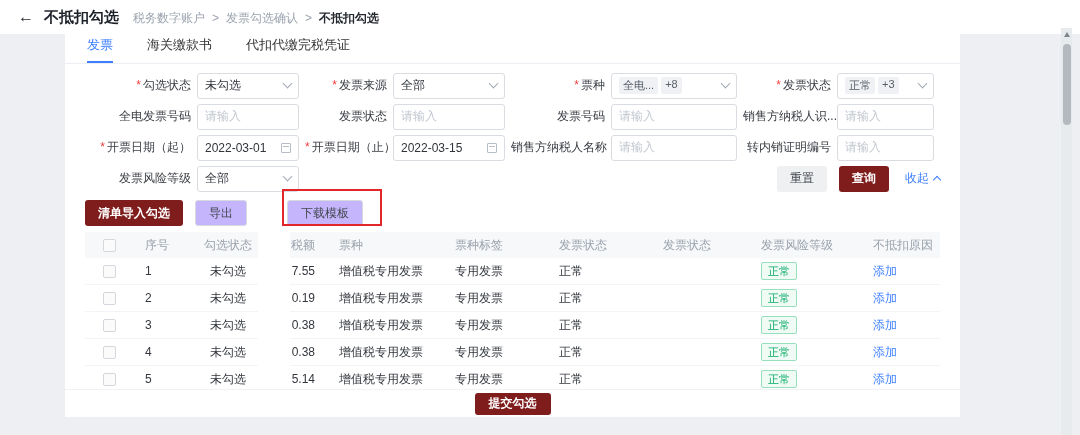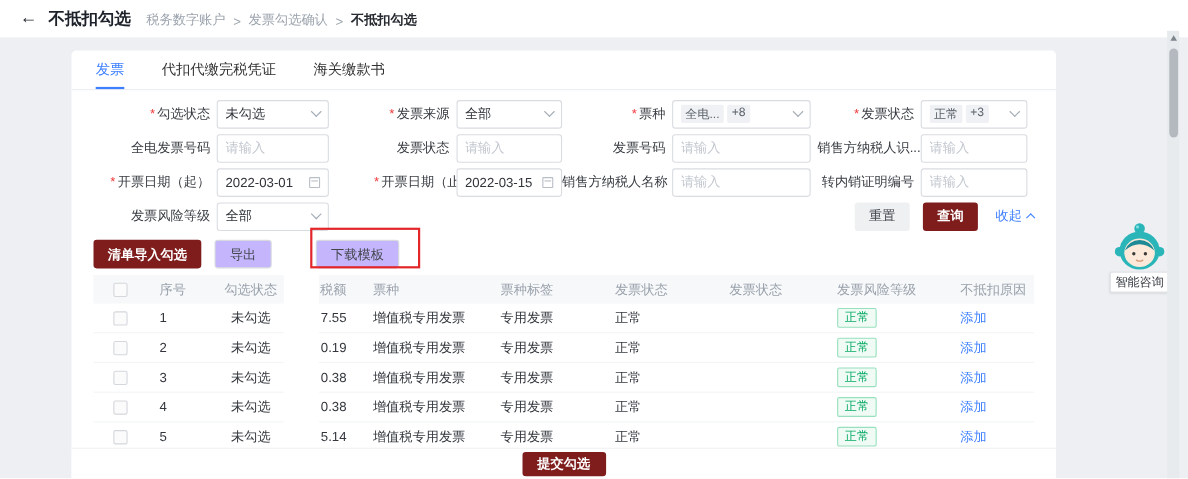--- a/index.html
+++ b/index.html
@@ -4,37 +4,37 @@
 <style>
   * { box-sizing: border-box; margin: 0; padding: 0; }
   html,body { width:1080px; height:435px; }
   body { font-family: "Liberation Sans", "DejaVu Sans", sans-serif; }
   .screen { position:relative; width:1080px; height:435px; background:#edeff2; overflow:hidden; }
 
   
   .topbar { position:absolute; left:0; top:0; width:1080px; height:34px; background:#fff; display:flex; align-items:center; padding:0 18px; }
   .back { font-size:16px; font-weight:bold; color:#1d2129; margin-right:10px; cursor:pointer; }
   .title { font-size:15px; font-weight:bold; color:#1d2129; margin-right:14px; }
-  .crumbs { display:flex; align-items:flex-end; font-size:12px; color:#9ba3ad; gap:7px; margin-top:2px; }
+  .crumbs { display:flex; align-items:center; font-size:12px; color:#9ba3ad; gap:7px; margin-top:2px; }
   .crumb-current { color:#262a30; font-weight:bold; }
 
   
-  .card { position:absolute; left:65px; top:46px; width:895px; height:389px; background:#fff; border-radius:4px 4px 0 0; overflow:hidden; }
+  .card { position:absolute; left:65px; top:28px; width:895px; height:389px; background:#fff; border-radius:4px 4px 0 0; overflow:hidden; }
 
   .tabs { display:flex; gap:34px; padding:0 22px; height:36px; align-items:stretch; border-bottom:1px solid #ebeef2; }
   .tab { font-size:13px; color:#333; display:flex; align-items:center; border-bottom:2px solid transparent; cursor:pointer; }
   .tab.active { color:#3d7fff; border-bottom-color:#3d7fff; }
 
   
   .filters { padding:6px 20px 0; }
   .frow { display:flex; height:31px; align-items:center; }
   .fcell { display:flex; align-items:center; }
   .c1 { width:220px; } .c2 { width:206px; } .c3 { width:232px; } .c4 { width:197px; }
   .flabel { text-align:right; font-size:12px; color:#383c42; padding-right:6px; white-space:nowrap; overflow:hidden; }
-  .c1 .flabel { width:112px; } .c2 .flabel { width:88px;margin-left:35px; } .c3 .flabel { width:100px; } .c4 .flabel { width:94px; }
+  .c1 .flabel { width:112px; } .c2 .flabel { width:88px; } .c3 .flabel { width:100px; } .c4 .flabel { width:94px; }
   .req { color:#f04142; margin-right:2px; font-size:12px; }
   .fctl { height:26px; border:1px solid #d9dce1; border-radius:3px; display:flex; align-items:center; padding:0 7px; background:#fff; font-size:12px; color:#30343a; gap:4px; cursor:pointer; }
   .c1 .fctl { width:102px; } .c2 .fctl { width:112px; } .c3 .fctl { width:126px; } .c4 .fctl { width:97px; }
   .fctl .val { flex:1; white-space:nowrap; overflow:hidden; }
   .ph { color:#c2c7cf; }
   .chev { width:7px; height:7px; border-right:1.5px solid #a3abb5; border-bottom:1.5px solid #a3abb5; transform:rotate(45deg); margin-top:-4px; flex:none; }
   .tags { display:flex; gap:3px; flex:1; overflow:hidden; }
   .tag { background:#eff1f4; color:#595f68; font-size:11px; padding:1px 4px; border-radius:2px; white-space:nowrap; }
   .cal { width:10px; height:10px; border:1px solid #b8bec6; border-radius:1px; position:relative; flex:none; }
   .cal::before { content:''; position:absolute; top:2px; left:1px; right:1px; height:1px; background:#b8bec6; }
@@ -99,22 +99,22 @@
       <span>发票勾选确认</span>
       <span>&gt;</span>
       <span class="crumb-current">不抵扣勾选</span>
     </div>
   </div>
 
   <div class="card">
 
     <div class="tabs">
       <div class="tab active">发票</div>
+      <div class="tab">海关缴款书</div>
       <div class="tab">代扣代缴完税凭证</div>
-      <div class="tab">海关缴款书</div>
     </div>
 
     <div class="filters">
       <div class="frow">
         <div class="fcell c1">
           <span class="flabel"><span class="req">*</span><span>勾选状态</span></span>
           <div class="fctl">
             <span class="val">未勾选</span>
             <span class="chev"></span>
           </div>
@@ -324,34 +324,19 @@
       </div>
 
       <div class="redaction"></div>
     </div>
 
     <div class="cfooter">
       <div class="btn btn-primary submit">提交勾选</div>
     </div>
   </div>
 
-  <div class="assistant">
-    <svg width="46" height="46" viewBox="0 0 48 48">
-      <circle cx="24" cy="7" r="5" fill="#2ab5b8"></circle>
-      <circle cx="22" cy="5.5" r="1.5" fill="#7fe0e2"></circle>
-      <circle cx="5" cy="29" r="4.5" fill="#2ab5b8"></circle>
-      <circle cx="43" cy="29" r="4.5" fill="#2ab5b8"></circle>
-      <ellipse cx="24" cy="28" rx="19" ry="18" fill="#2ab5b8"></ellipse>
-      <ellipse cx="24" cy="30" rx="14.5" ry="13.5" fill="#fce9d9"></ellipse>
-      <path d="M10 28 a14.5 13.5 0 0 1 28 0 q-7 -6 -14 -6 q-7 0 -14 6 Z" fill="#1e8a96"></path>
-      <circle cx="18.5" cy="31" r="1.6" fill="#3a3a3a"></circle>
-      <circle cx="29.5" cy="31" r="1.6" fill="#3a3a3a"></circle>
-      <path d="M21 37 q3 2 6 0" stroke="#d89a7e" stroke-width="1.2" fill="none" stroke-linecap="round"></path>
-    </svg>
-    <span class="assistant-label">智能咨询</span>
-  </div>
 
   <div class="vscroll">
     <div class="scroll-arrow"></div>
     <div class="thumb"></div>
   </div>
 
 </div>
 
 </body></html>

